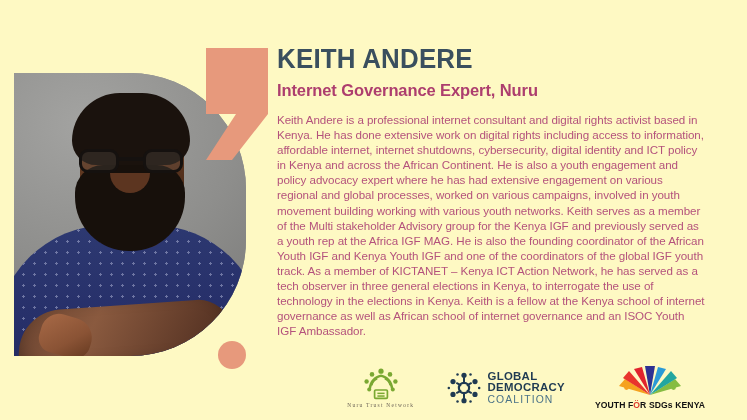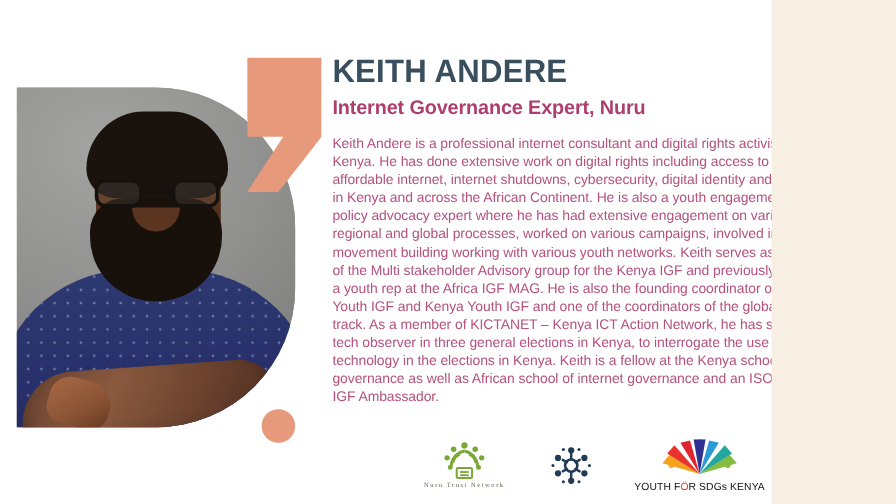--- a/index.html
+++ b/index.html
@@ -10,23 +10,23 @@
     width: 747px;
     height: 420px;
     overflow: hidden;
     background: #f7efe3;
     font-family: "Liberation Sans", sans-serif;
     -webkit-font-smoothing: antialiased;
   }
 
   #poster {
     position: relative;
-    width: 643px;
+    width: 747px;
     height: 420px;
-    background: #ffffff;
+    background: #fef9c3;
     overflow: hidden;
   }
 
   
   .portrait-wrap {
     position: absolute;
     left: 14px;
     top: 73px;
     width: 232px;
     height: 283px;
@@ -265,21 +265,21 @@
     color: #4a7288;
     font-weight: 400;
     font-size: 10.4px;
     letter-spacing: 1.1px;
     display: block;
     margin-top: 1px;
   }
   .logo-youth { width: 120px; }
   .logo-youth .cap {
     font-size: 8.6px;
-    font-weight: 400;
+    font-weight: 700;
     color: #111111;
     letter-spacing: .1px;
     margin-top: 4px;
     white-space: nowrap;
   }
   .logo-youth .cap .o-red { color: #e03a2f; }
 </style>
 </head>
 <body>
 
@@ -354,20 +354,25 @@
           <rect x="10.7" y="10.2" width="2" height="6" rx="1" transform="rotate(-60 11.7 13.2)"></rect>
           <rect x="10.7" y="17.8" width="2" height="6" rx="1" transform="rotate(-120 11.7 20.8)"></rect>
           <circle cx="10.5" cy="3.6" r="1.25"></circle>
           <circle cx="23.5" cy="3.6" r="1.25"></circle>
           <circle cx="32.2" cy="17" r="1.25"></circle>
           <circle cx="1.8" cy="17" r="1.25"></circle>
           <circle cx="10.5" cy="30.4" r="1.25"></circle>
           <circle cx="23.5" cy="30.4" r="1.25"></circle>
         </g>
       </svg>
+      <span class="gdc-text">
+        <span class="l1">GLOBAL</span>
+        <span class="l2">DEMOCRACY</span>
+        <span class="l3">COALITION</span>
+      </span>
     </div>
 
     <div class="logo logo-youth">
       <svg width="72" height="30" viewBox="0 0 72 30" aria-hidden="true">
         <g>
           <path d="M36 29 L5 20 L11 13 L36 29 Z" fill="#f5a21e"></path>
           <path d="M36 29 L67 20 L61 13 L36 29 Z" fill="#86bc42"></path>
           <path d="M36 29 L9 12 L15 5 L36 29 Z" fill="#e8342c"></path>
           <path d="M36 29 L63 12 L57 5 L36 29 Z" fill="#22a6a0"></path>
           <path d="M36 29 L20 3 L28 1 L36 29 Z" fill="#e0242d"></path>

